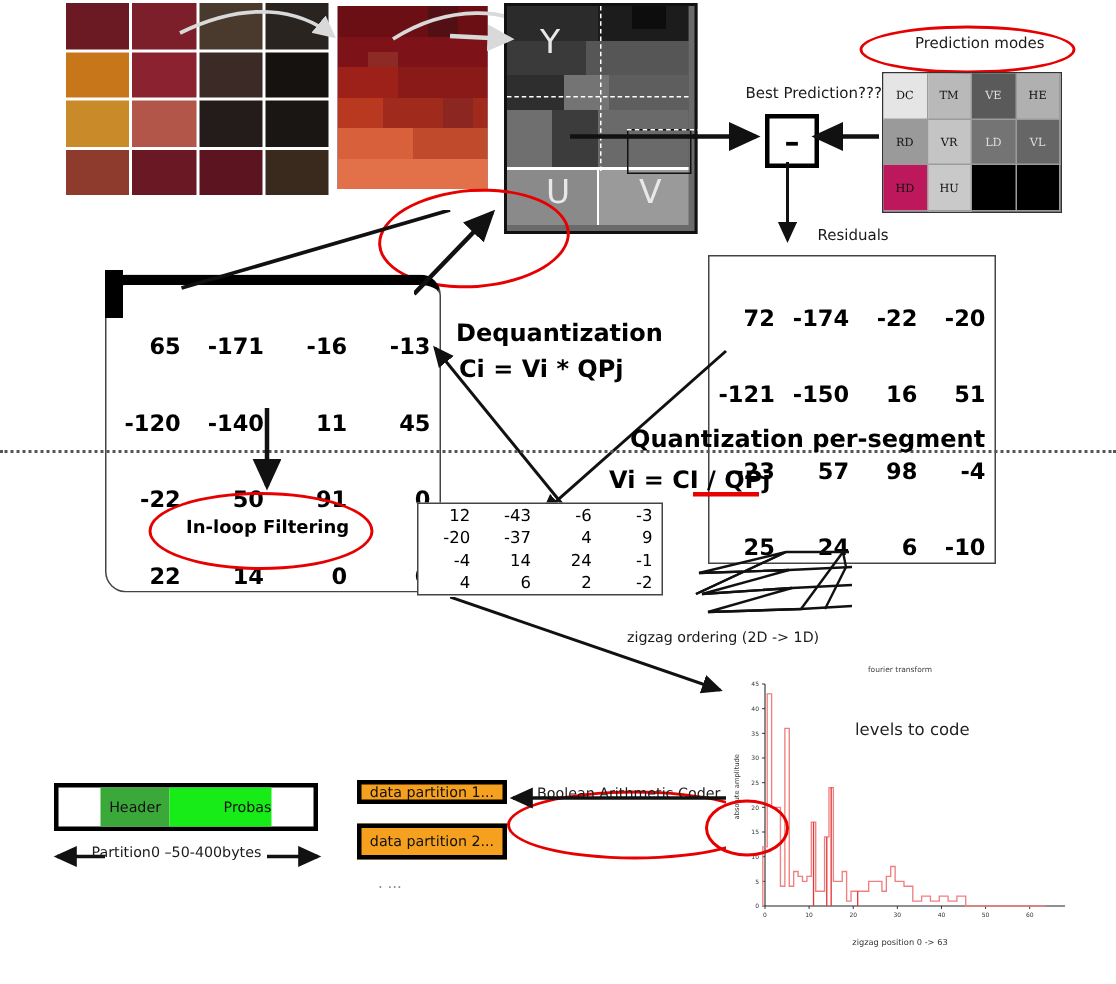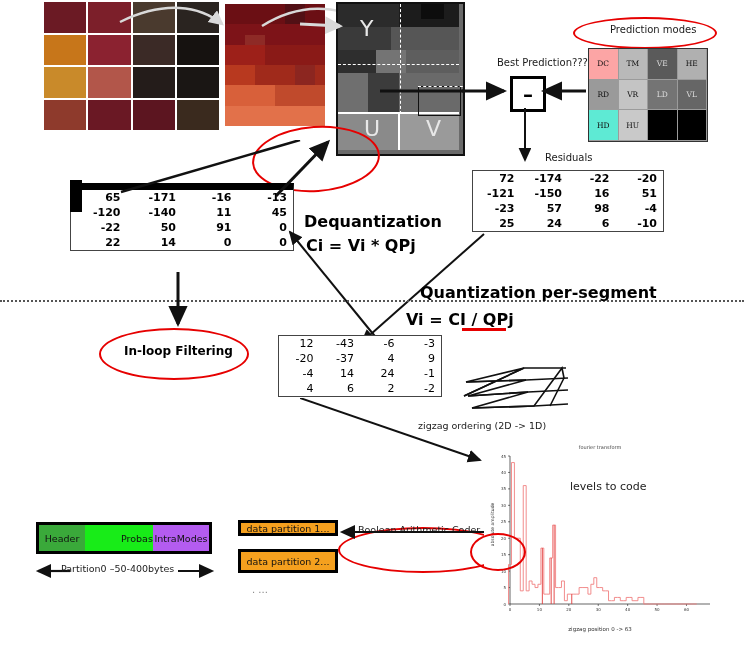--- a/index.html
+++ b/index.html
@@ -32,21 +32,21 @@
                  font-size:7.5px;color:#111;font-family:"DejaVu Serif",serif;
                  border-right:1px solid #9b9b9b;border-bottom:1px solid #9b9b9b;}
 
   
   .ell{position:absolute;border:2.5px solid #e60000;border-radius:50%;}
 
   
   .matrix{position:absolute;border:1px solid #444;background:#fff;
           display:grid;grid-template-columns:repeat(4,1fr);}
   .matrix span{text-align:right;padding:1px 6px;font-family:"DejaVu Sans",sans-serif;}
-  .mat-big span{font-size:11px;font-weight:bold;}
+  .mat-big span{font-size:15px;font-weight:bold;margin-top:31px;}
   .mat-small span{font-size:11px;}
 
   
   .bsbox{position:absolute;border:3px solid #000;display:flex;box-sizing:border-box;justify-content:center;}
   .bscell{display:flex;align-items:center;justify-content:center;
           font-size:9.5px;color:#111;box-sizing:border-box;}
 
   
   #chart{left:484px;top:444px;width:232px;height:196px;background:#fff;}
 </style>
@@ -149,29 +149,29 @@
   <path d="M82,31 L124,31" stroke="#111" stroke-width="3" fill="none" marker-end="url(#ahK)"></path>
   <path d="M206,31 L164,31" stroke="#111" stroke-width="3" fill="none" marker-end="url(#ahK)"></path>
   <path d="M145,48 L145,100" stroke="#111" stroke-width="2" fill="none" marker-end="url(#ahK)"></path>
   <path d="M0,31 L84,31" stroke="#111" stroke-width="3" fill="none"></path>
 </svg>
 
 <div class="abs lbl" style="left:610px;top:24px;font-size:10px">Prediction modes</div>
 <div class="ell" style="left:573px;top:17px;width:140px;height:28px;"></div>
 
 <div id="predmodes" class="abs">
-  <div class="pm" style="background:#fca5a5">DC</div>
+  <div class="pm" style="background:#e5e5e5">DC</div>
   <div class="pm" style="background:#b9b9b9">TM</div>
   <div class="pm" style="background:#5a5a5a;color:#ddd">VE</div>
   <div class="pm" style="background:#b0b0b0">HE</div>
   <div class="pm" style="background:#9a9a9a">RD</div>
   <div class="pm" style="background:#c4c4c4">VR</div>
   <div class="pm" style="background:#747474;color:#ddd">LD</div>
   <div class="pm" style="background:#666;color:#ddd">VL</div>
-  <div class="pm" style="background:#5eead4">HD</div>
+  <div class="pm" style="background:#be185d">HD</div>
   <div class="pm" style="background:#c9c9c9">HU</div>
   <div class="pm" style="background:#000"></div>
   <div class="pm" style="background:#000"></div>
 </div>
 
 <div class="abs lbl" style="left:545px;top:152px">Residuals</div>
 <div class="matrix mat-big" id="residuals-matrix" style="left:472px;top:170px;width:190px;">
     <span>72</span>
     <span>-174</span>
     <span>-22</span>
@@ -183,21 +183,21 @@
     <span>-23</span>
     <span>57</span>
     <span>98</span>
     <span>-4</span>
     <span>25</span>
     <span>24</span>
     <span>6</span>
     <span>-10</span>
   </div>
 
-<div class="matrix mat-big" id="dequant-matrix" style="left:70px;top:183px;width:222px;border-top:7px solid #000;">
+<div class="matrix mat-big" id="dequant-matrix" style="left:70px;top:183px;width:222px;border-top:7px solid #000;border-radius:14px;">
     <span>65</span>
     <span>-171</span>
     <span>-16</span>
     <span>-13</span>
     <span>-120</span>
     <span>-140</span>
     <span>11</span>
     <span>45</span>
     <span>-22</span>
     <span>50</span>
@@ -265,21 +265,20 @@
 </svg>
 <div class="abs lbl" style="left:418px;top:420px;font-size:9.5px">zigzag ordering  (2D -&gt; 1D)</div>
 
 <svg class="abs" style="left:300px;top:398px" width="200" height="70">
   <path d="M0,0 L180,62" stroke="#111" stroke-width="2" fill="none" marker-end="url(#ahK)"></path>
 </svg>
 
 <div class="bsbox" style="left:36px;top:522px;width:176px;height:32px;">
   <div class="bscell" style="flex:0 0 46px;background:#3aa93a;">Header</div>
   <div class="bscell" style="flex:0 0 44px;background:#18ec18;padding-left:36px;">Probas</div>
-  <div class="bscell" style="flex:1;background:#b45cf0;">IntraModes</div>
 </div>
 
 <svg class="abs" style="left:30px;top:560px" width="190" height="22">
   <path d="M40,11 L8,11" stroke="#111" stroke-width="2.2" fill="none" marker-end="url(#ahK)"></path>
   <path d="M148,11 L182,11" stroke="#111" stroke-width="2.2" fill="none" marker-end="url(#ahK)"></path>
 </svg>
 <div class="abs lbl" style="left:61px;top:563px;font-size:9.5px">Partition0 –50-400bytes</div>
 
 <div class="bsbox" style="left:238px;top:520px;width:100px;height:16px;background:#f5a01e;align-items:center;justify-content:flex-end;">
   <span class="bscell" style="width:100%">data partition 1...</span>

